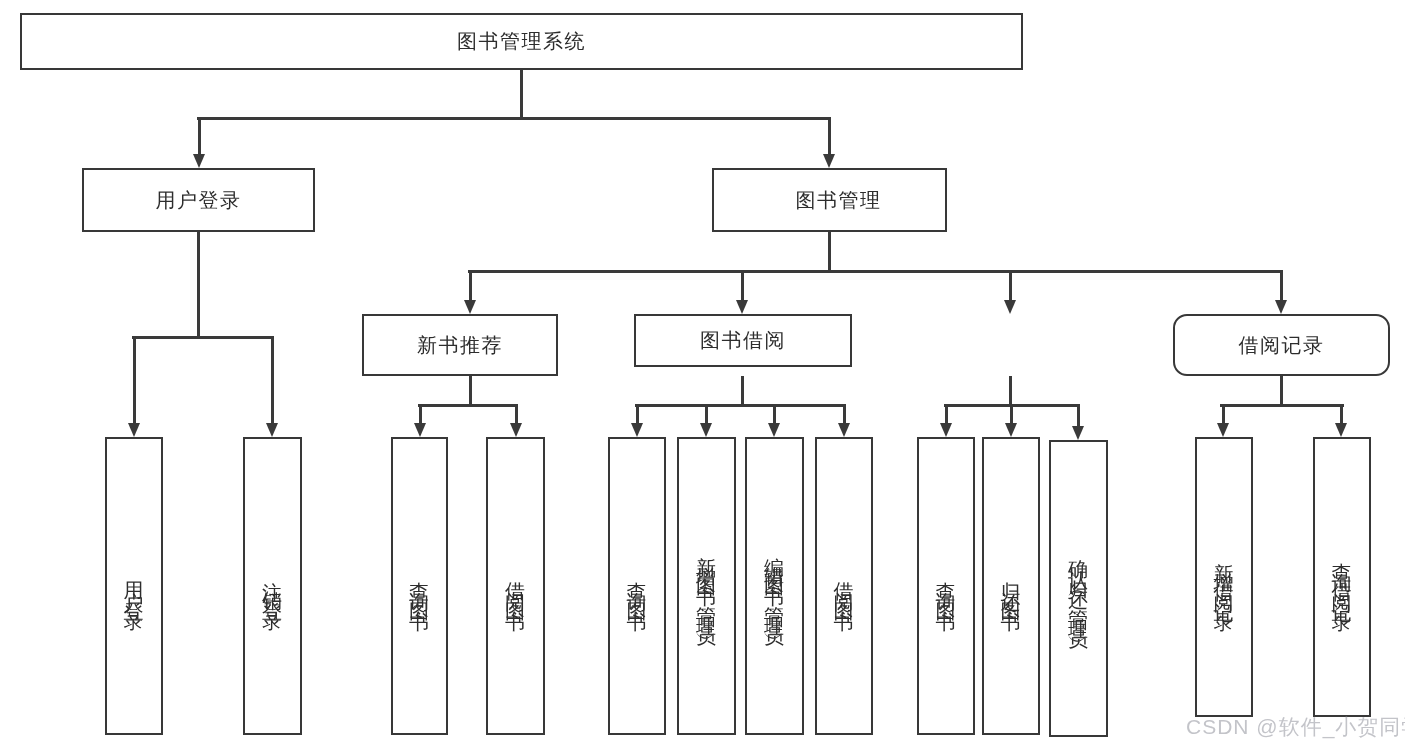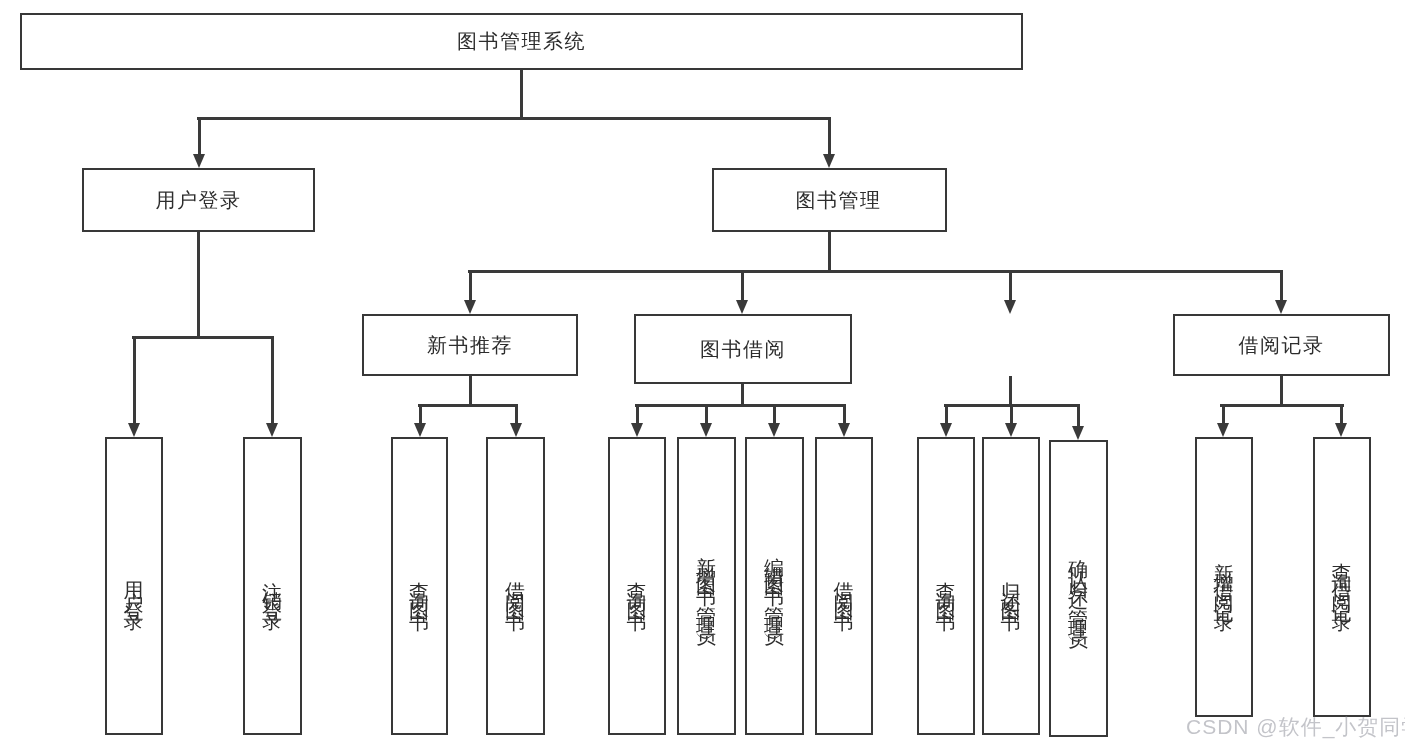--- a/index.html
+++ b/index.html
@@ -119,27 +119,27 @@
     <span class="label-h">图书管理系统</span>
   </div>
 
   <div class="node" style="left:82px;top:168px;width:233px;height:64px;">
     <span class="label-h">用户登录</span>
   </div>
   <div class="node" style="left:712px;top:168px;width:235px;height:64px;padding-left:18px;">
     <span class="label-h">图书管理</span>
   </div>
 
-  <div class="node" style="left:362px;top:314px;width:216px;height:62px;">
+  <div class="node" style="left:362px;top:314px;width:196px;height:62px;">
     <span class="label-h">新书推荐</span>
   </div>
-  <div class="node" style="left:634px;top:314px;width:218px;height:70px;">
+  <div class="node" style="left:634px;top:314px;width:218px;height:53px;">
     <span class="label-h">图书借阅</span>
   </div>
-  <div class="node" style="left:1173px;top:314px;width:217px;height:62px;">
+  <div class="node" style="left:1173px;top:314px;width:217px;height:62px;border-radius:14px;">
     <span class="label-h">借阅记录</span>
   </div>
 
   <div class="node" style="left:105px;top:437px;width:58px;height:298px;">
     <span class="label-v">用户登录</span>
   </div>
   <div class="node" style="left:243px;top:437px;width:59px;height:298px;">
     <span class="label-v">注销登录</span>
   </div>
 

